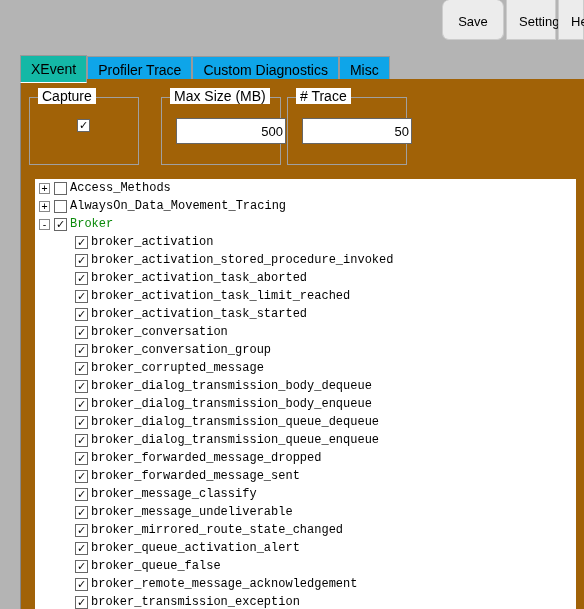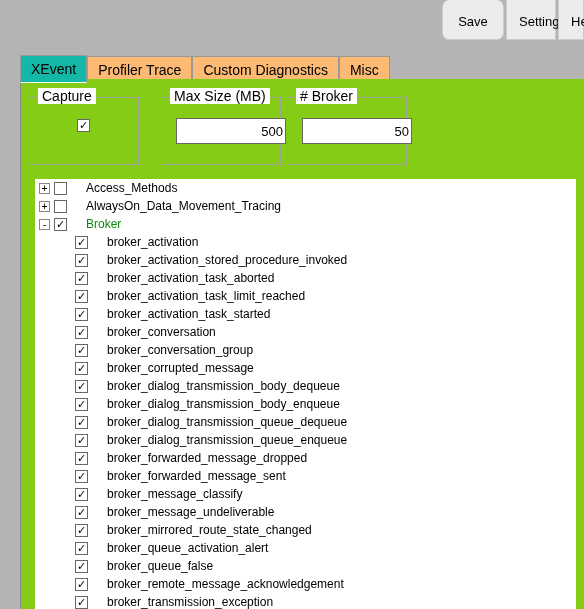--- a/index.html
+++ b/index.html
@@ -37,40 +37,40 @@
     top: 55px;
     left: 20px;
     right: 0;
     display: flex;
     align-items: flex-end;
     border-bottom: 1px solid #888;
   }
   .tab {
     padding: 5px 10px;
     font-size: 14px;
-    background: #fdba74;
+    background: #0ea5e9;
     border: 1px solid #999;
     border-bottom: none;
     margin-right: 0px;
     margin-bottom: -1px;
     cursor: pointer;
   }
   .tab.active {
     background: #14b8a6;
     border-bottom: 1px solid #fff;
     position: relative;
     z-index: 2;
   }
   .panel {
     position: absolute;
     top: 79px;
     left: 20px;
     right: 0;
     bottom: 0;
-    background: #84cc16;
+    background: #a16207;
     border-left: 1px solid #888;
     padding: 10px 8px;
   }
   .settings-row {
     display: flex;
     gap: 6px;
   }
   .group-box {
     border: 1px solid #A0A0A0;
     padding: 20px 14px 20px 14px;
@@ -119,21 +119,22 @@
     border: 1px solid #888;
     font-size: 10px;
     line-height: 9px;
     text-align: center;
     margin-right: 4px;
     background: #fff;
     cursor: pointer;
     font-family: monospace;
   }
   .tree-node .label {
-    margin-left: 18px;
+    margin-left: 2px;
+    font-family: Liberation Mono, monospace;
   }
   .label.highlight { color: #0A8A0A; }
   .indent-0 { padding-left: 4px; }
   .indent-1 { padding-left: 40px; }
   .cb-wrap { width:13px; height:13px; border:1px solid #666; display:inline-flex; align-items:center; justify-content:center; margin-right:1px; background:#fff;}
   .cb-wrap.checked::after { content:"✓"; font-size:11px; line-height:11px; color:#000;}
 </style>
 </head>
 <body>
 
@@ -154,21 +155,21 @@
   <div class="settings-row">
     <div class="group-box group-capture">
       <div class="group-label">Capture</div>
       <span class="cb-wrap checked"></span>
     </div>
     <div class="group-box group-size">
       <div class="group-label">Max Size (MB)</div>
       <input type="text" class="num" value="500" style="">
     </div>
     <div class="group-box group-files">
-      <div class="group-label"># Broker</div>
+      <div class="group-label"># Trace</div>
       <input type="text" class="num" value="50" style="">
     </div>
   </div>
 
   <div class="tree-wrap">
     <div class="tree-node indent-0">
       <span class="expander">+</span>
       <span class="cb-wrap"></span>
       <span class="label">Access_Methods</span>
     </div>

